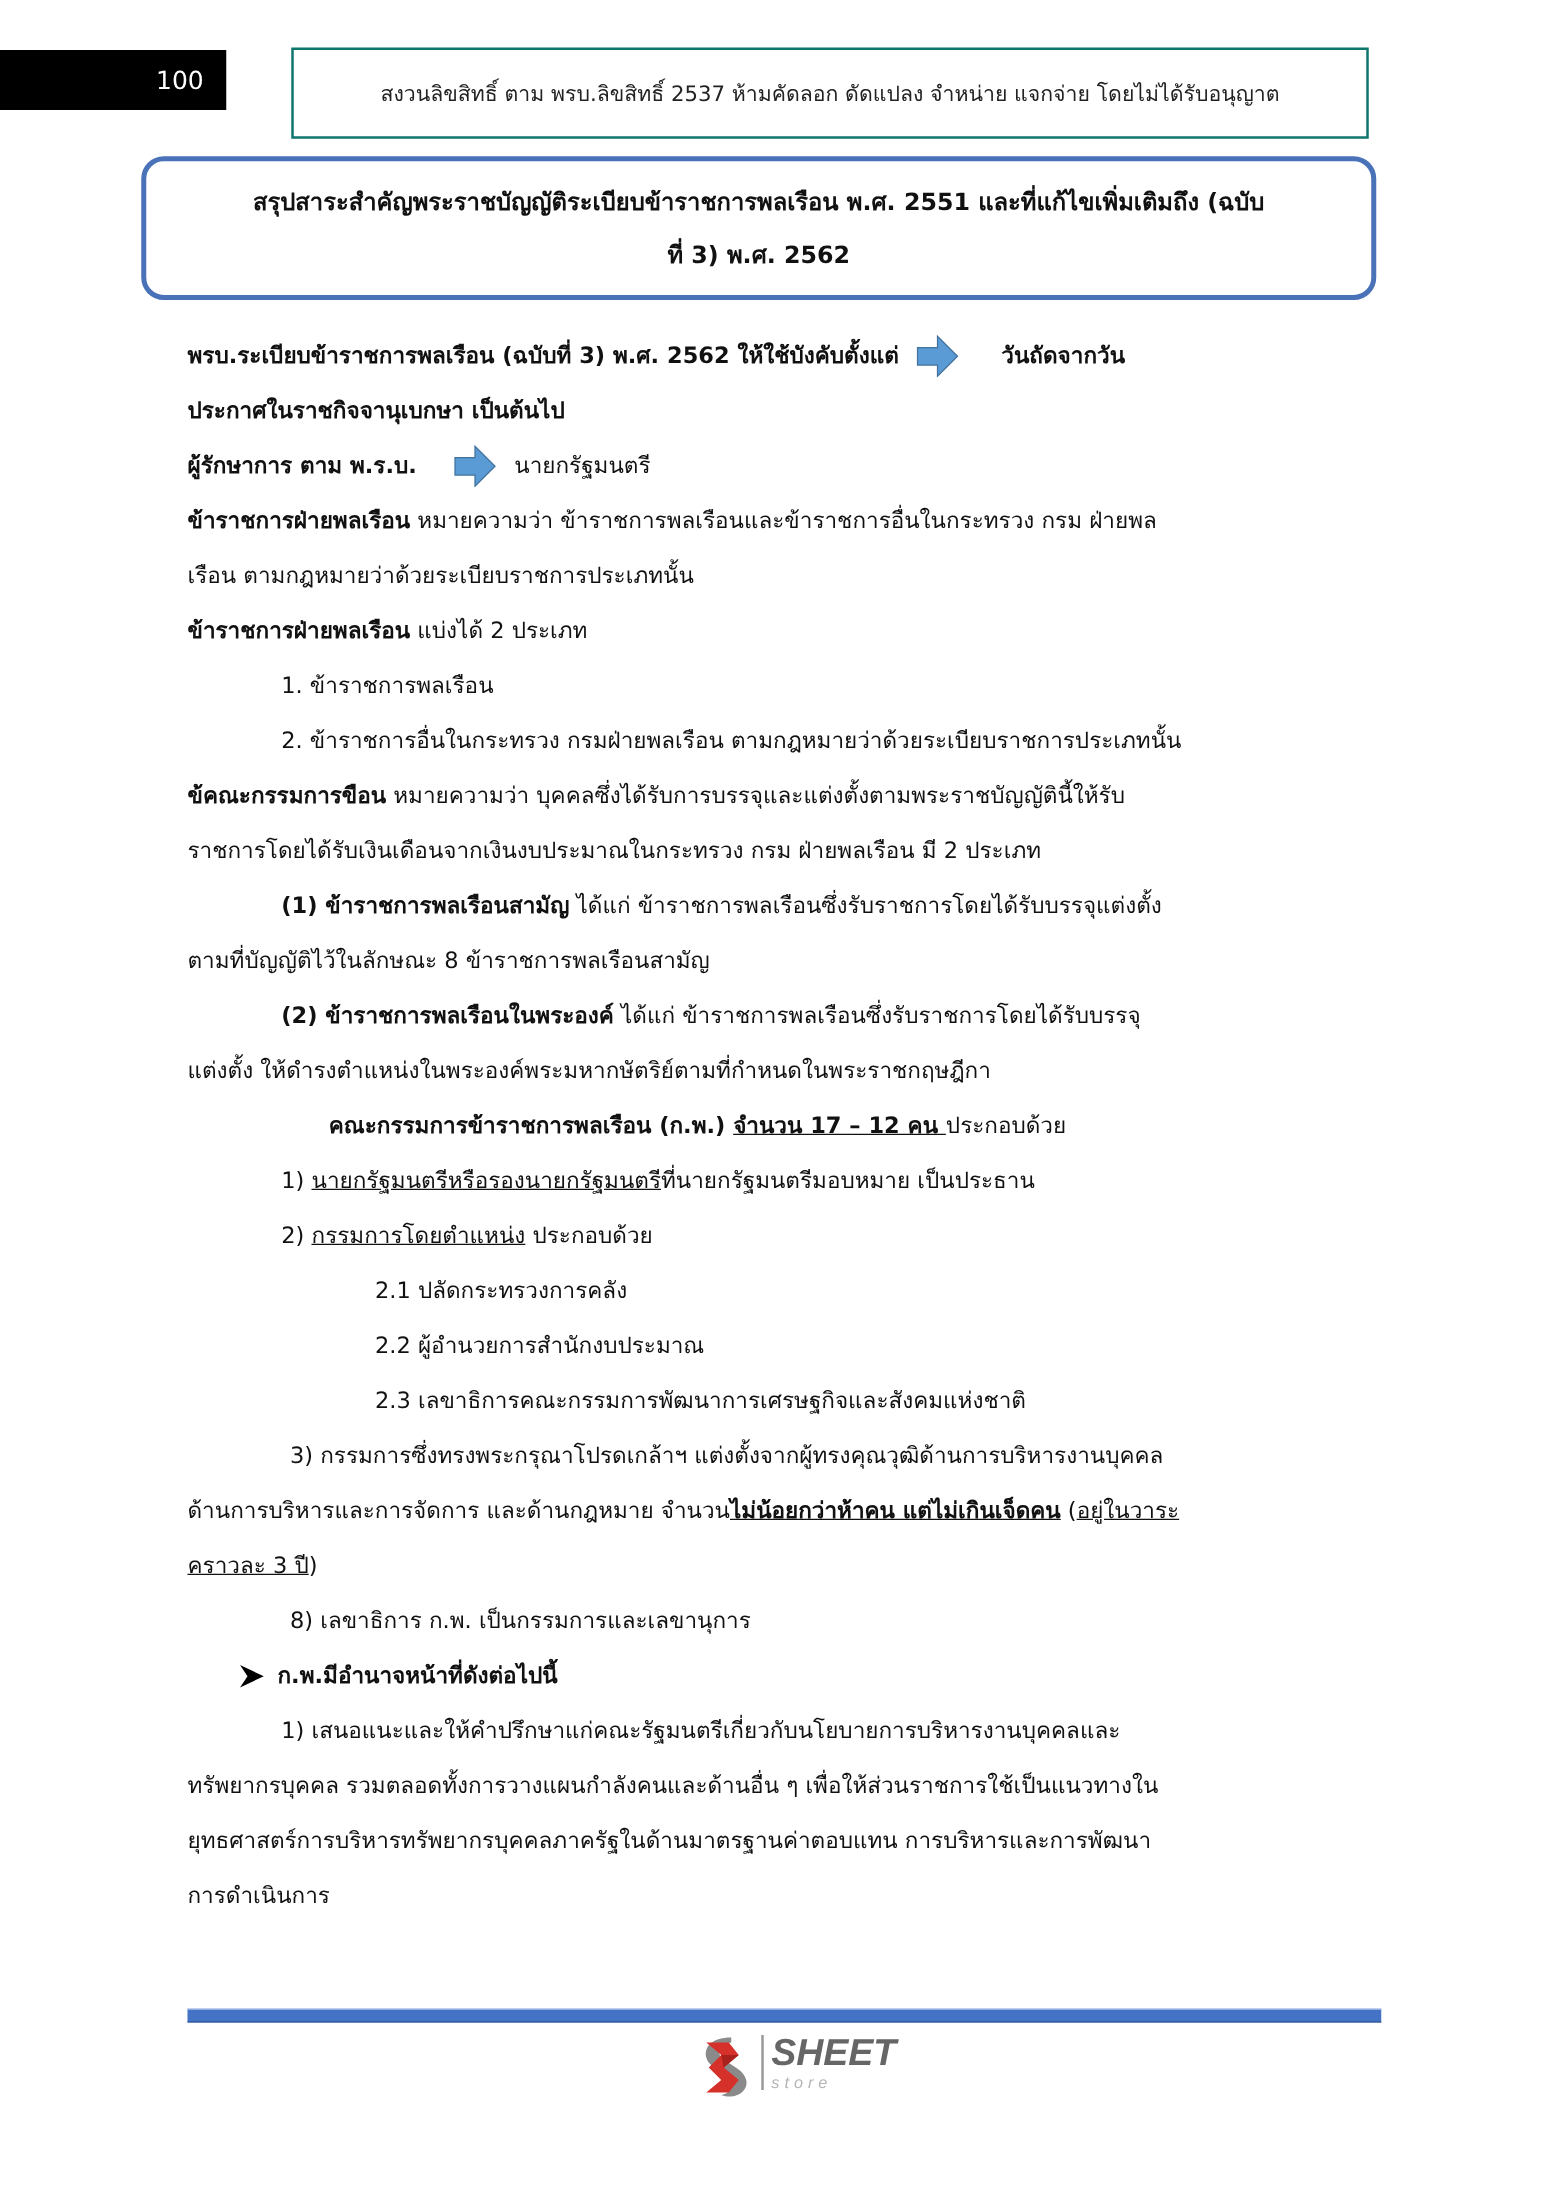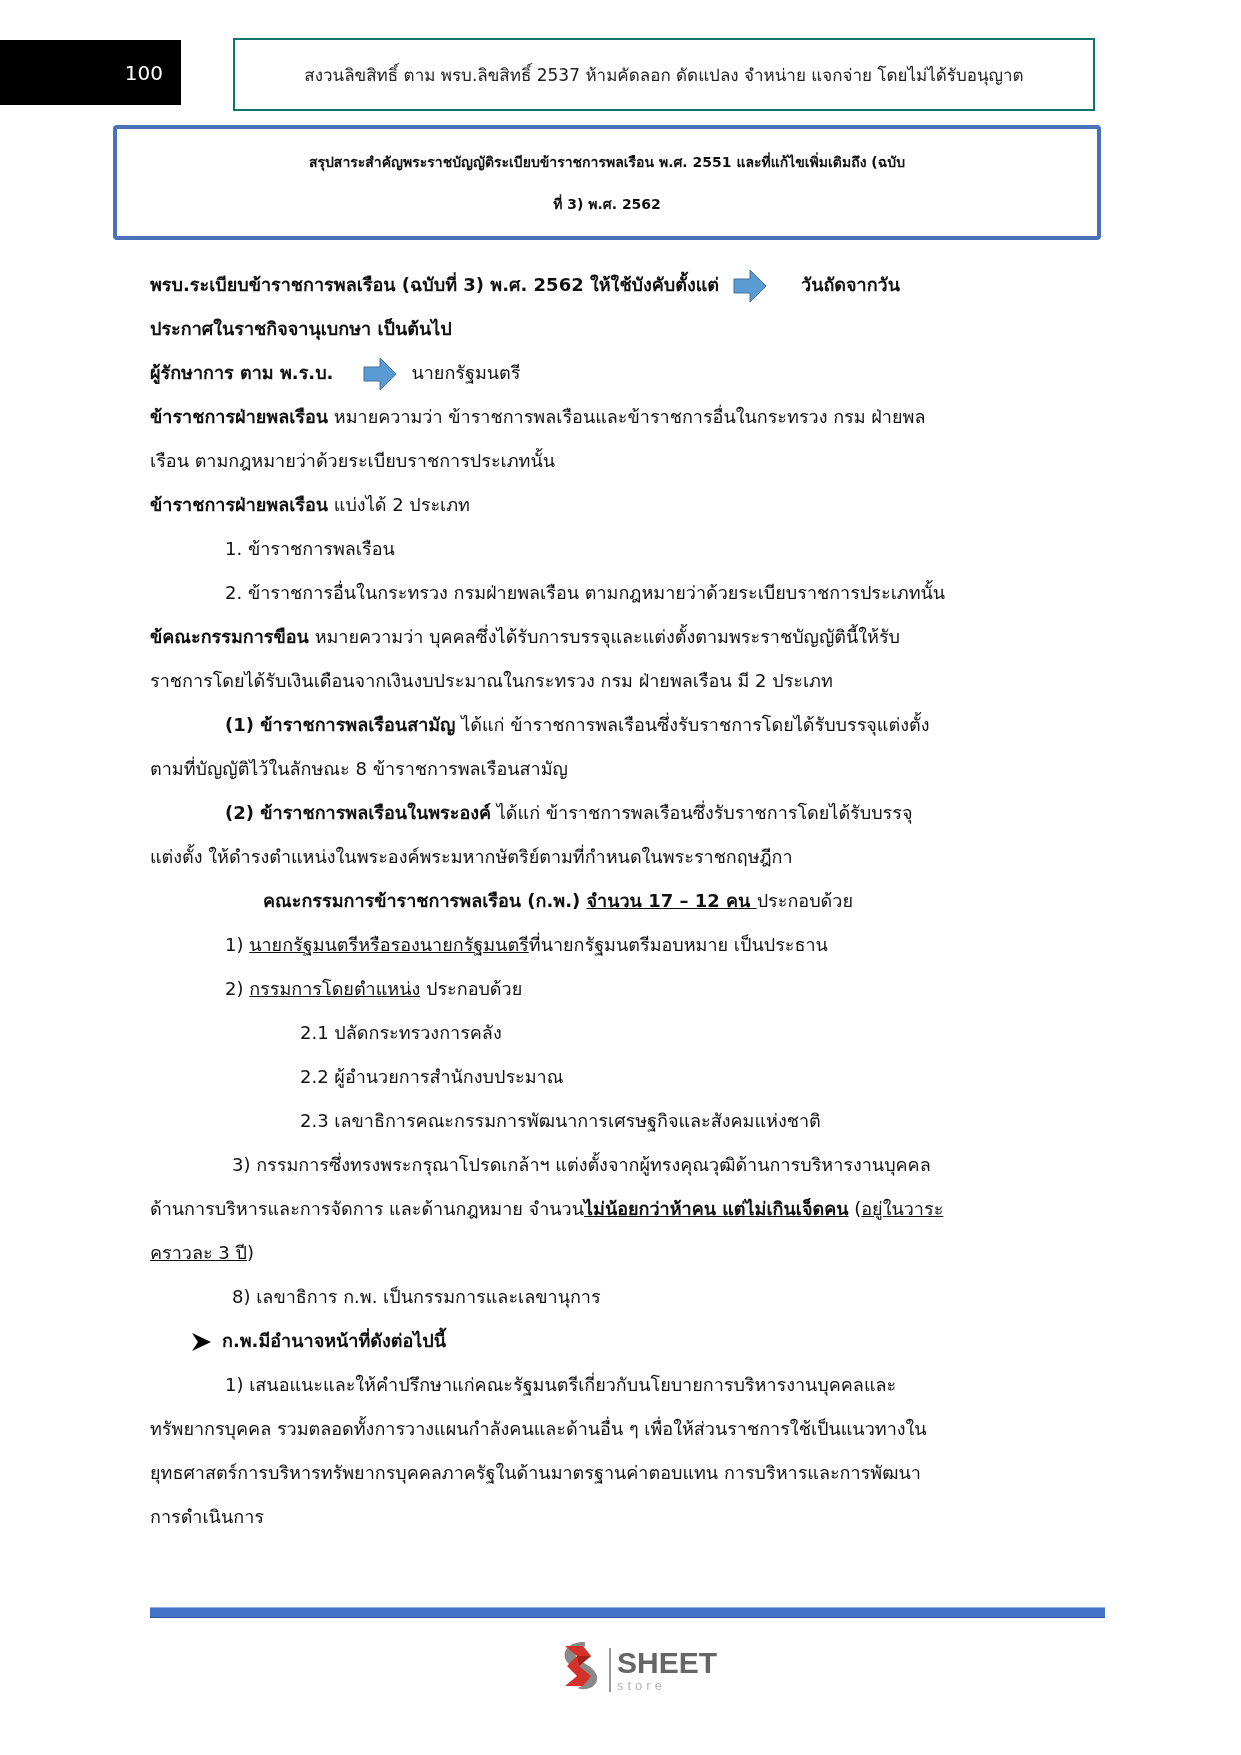--- a/index.html
+++ b/index.html
@@ -1,41 +1,41 @@
 <!DOCTYPE html>
 <html><head>
 <meta charset="utf-8">
 <style>
   html, body { margin: 0; padding: 0; background: #ffffff; }
   body { width: 1241px; height: 1755px; position: relative; overflow: hidden;
          font-family: "DejaVu Sans", "Liberation Sans", sans-serif; color: #111; }
-  .pagenum { position: absolute; left: 0; top: 40px; width: 181px; height: 65px; background: #000;
+  .pagenum { position: absolute; left: 0; top: 40px; width: 181px; height: 48px; background: #000;
              color: #fff; font-size: 20px; display: flex; align-items: center; justify-content: flex-end;
              padding-right: 0; box-sizing: border-box; }
   .pagenum span { margin-right: 18px; }
   .copyright { position: absolute; left: 233px; top: 38px; width: 862px; height: 73px;
                border: 2px solid #0f766e; box-sizing: border-box; display: flex; align-items: center;
                justify-content: center; font-size: 17px; color: #222; }
   .titlebox { position: absolute; left: 113px; top: 125px; width: 988px; height: 115px;
-              border: 4px solid #4a72b8; border-radius: 4px; box-sizing: border-box;
+              border: 4px solid #4a72b8; border-radius: 18px; box-sizing: border-box;
               display: flex; flex-direction: column; align-items: center; justify-content: center;
-              font-weight: bold; font-size: 14px; line-height: 42px; text-align: center; }
+              font-weight: bold; font-size: 19px; line-height: 42px; text-align: center; }
   .body { position: absolute; left: 150px; top: 263px; width: 912px; font-size: 18px; }
   .ln { height: 44px; line-height: 44px; white-space: nowrap; position: relative; }
   .b { font-weight: bold; }
   .u { text-decoration: underline; }
   .ind1 { padding-left: 75px; }
   .ind1b { padding-left: 82px; }
   .ind2 { padding-left: 150px; }
   .indc { padding-left: 113px; }
   .arrow { display: inline-block; vertical-align: middle; width: 34px; height: 34px; margin: 0 14px; }
   .bullet { display: inline-block; width: 22px; vertical-align: middle; margin-left: 40px; margin-right: 10px; }
   .footbar { position: absolute; left: 150px; top: 1607px; width: 955px; height: 9px;
              background: #4472c4; border-top: 1px solid #8fb0e0; border-bottom: 1px solid #2f5597; }
-  .logo { position: absolute; left: 555px; top: 1628px; height: 64px; display: flex; align-items: flex-end; }
+  .logo { position: absolute; left: 555px; top: 1628px; height: 64px; display: flex; align-items: flex-start; font-style: italic; }
   .logo .mark { width: 50px; height: 52px; }
   .logo .sep { width: 2px; height: 44px; background: #999; margin: 0 6px 0 4px; }
   .logo .words { display: flex; flex-direction: column; line-height: 1; }
   .logo .w1 { font-family: "Liberation Sans", sans-serif; font-weight: bold; font-size: 30px; color: #666; letter-spacing: 0px; }
   .logo .w2 { font-family: "Liberation Sans", sans-serif; font-size: 13px; color: #b5b5b5; letter-spacing: 4px; margin-top: 1px; }
 </style>
 </head>
 <body>
 
 <div class="pagenum">

